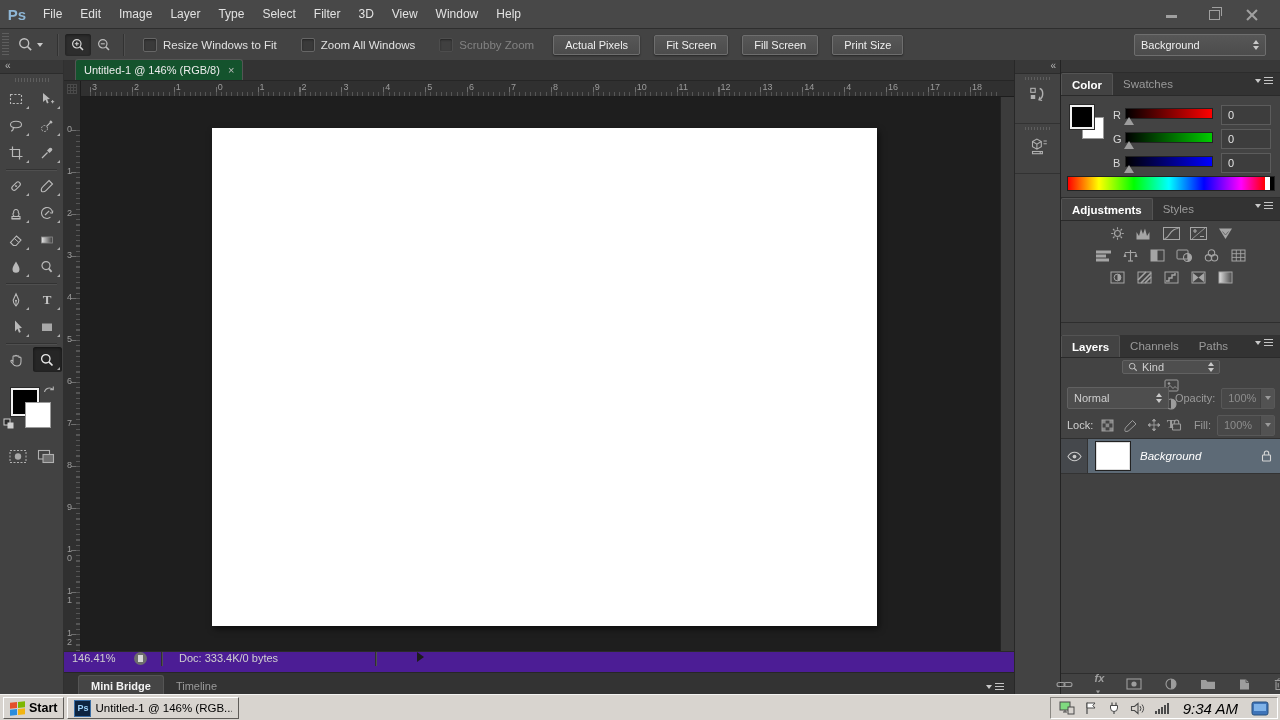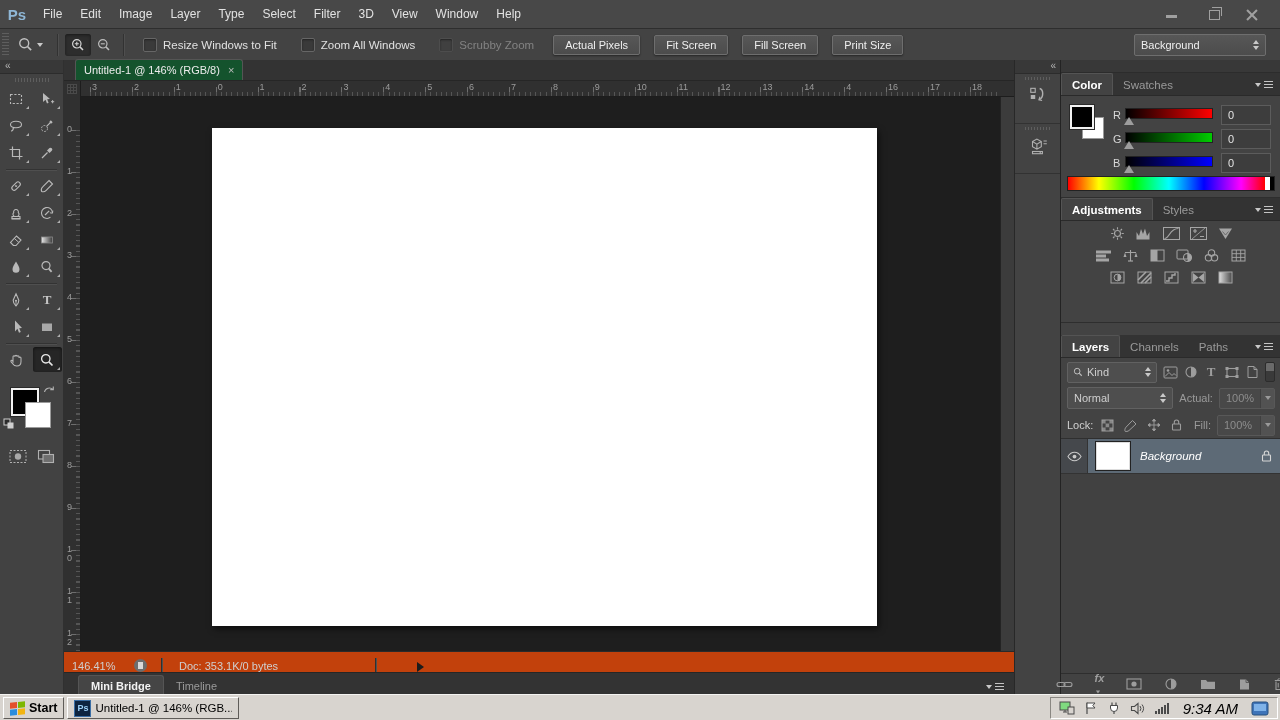--- a/index.html
+++ b/index.html
@@ -73,21 +73,21 @@
   #hruler-pad{width:13px;background:#303030;border-bottom:1px solid #1d1d1d;}
   #content-row{display:flex;height:554px;}
   #vruler{width:16px;background:#303030;border-right:1px solid #1d1d1d;position:relative;overflow:hidden;
           background-image:repeating-linear-gradient(180deg,#555 0 1px,transparent 1px 5.25px),repeating-linear-gradient(180deg,#6e6e6e 0 1px,transparent 1px 42px);
           background-size:4px 100%,9px 100%;background-position:100% 33px,100% 33px;background-repeat:no-repeat;}
   .rlabel{position:absolute;font-size:9px;color:#9c9c9c;}
   .rlabel.h{top:1px;} .rlabel.v{left:2px;width:7px;line-height:.95;word-break:break-all;text-align:center;}
   #pasteboard{flex:1;background:#1e1e1e;position:relative;}
   #canvas{position:absolute;left:131px;top:31px;width:665px;height:498px;background:#fff;box-shadow:2px 3px 6px rgba(0,0,0,.55);}
   #vscroll{width:13px;background:#3c3c3c;border-left:1px solid #242424;}
-  #statusbar{height:20px;background:#c2410c;border-top:1px solid #2a2a2a;display:flex;align-items:flex-end;font-size:11px;color:#cfcfcf;}
+  #statusbar{height:20px;background:#4c1d95;border-top:1px solid #2a2a2a;display:flex;align-items:flex-start;font-size:11px;color:#cfcfcf;}
   #status-zoom{width:58px;padding:0 4px 0 8px;}
   #status-drive{width:13px;height:13px;border-radius:50%;background:#6d6d6d;display:flex;align-items:center;justify-content:center;margin-right:8px;}
   #status-drive i{display:block;width:5px;height:7px;background:#d9d9d9;}
   .ssep{width:1px;height:14px;background:#303030;border-right:1px solid #515151;margin:0 6px;}
   #status-doc{padding:0 10px;width:180px;}
   #status-flyout{width:0;height:0;border-top:5px solid transparent;border-bottom:5px solid transparent;border-left:7px solid #1c1c1c;margin-left:34px;}
   #bottomtabs{height:22px;background:#333;border-top:1px solid #262626;display:flex;align-items:flex-end;}
   .btab{height:19px;display:flex;align-items:center;padding:0 12px;font-size:11px;color:#9a9a9a;border-radius:3px 3px 0 0;}
   .btab.active{background:#454545;border:1px solid #555;border-bottom:none;color:#f2f2f2;font-weight:bold;margin-left:14px;}
   .pmenu{display:flex;align-items:center;gap:3px;}
@@ -96,21 +96,21 @@
 
   
   #collapsedock{left:1014px;top:60px;width:46px;height:634px;background:#434343;border-left:1px solid #282828;}
   #collapsedock .collapse-strip{text-align:right;}
   .dockbtn{height:46px;border-bottom:1px solid #323232;display:flex;flex-direction:column;align-items:center;padding-top:3px;}
   .dockgrip{width:26px;height:3px;background:repeating-linear-gradient(90deg,#5e5e5e 0 1px,transparent 1px 3px);margin-bottom:5px;}
 
   
   #paneldock{left:1060px;top:60px;width:220px;height:634px;background:#434343;border-left:1px solid #232323;display:flex;flex-direction:column;}
   .docktop{height:12px;background:#383838;border-bottom:1px solid #2c2c2c;}
-  .ptabs{height:22px;background:#333;display:flex;align-items:flex-end;border-bottom:1px solid #2a2a2a;}
+  .ptabs{height:22px;background:#333;display:flex;align-items:center;border-bottom:1px solid #2a2a2a;}
   .ptab{height:21px;display:flex;align-items:center;padding:0 10px;font-size:11.5px;color:#9a9a9a;}
   .ptab.active{background:#434343;color:#fff;font-weight:bold;border:1px solid #545454;border-bottom:none;border-radius:2px 2px 0 0;}
   .ptabs .pmenu{margin-left:auto;margin-right:8px;margin-bottom:7px;}
 
   
   #color-body{height:101px;position:relative;border-bottom:1px solid #2e2e2e;}
   #cp-fg{position:absolute;left:9px;top:9px;width:20px;height:20px;background:#000;border:2px solid #f2f2f2;outline:1px solid #2a2a2a;z-index:2;}
   #cp-bg{position:absolute;left:21px;top:21px;width:20px;height:20px;background:#fff;border:1px solid #999;}
   .crow{position:absolute;left:52px;right:10px;height:18px;display:flex;align-items:center;}
   .crow .clabel{width:12px;font-size:11px;color:#d8d8d8;}
@@ -122,21 +122,21 @@
     background:linear-gradient(to right,#f00 0%,#ff0 15%,#0f0 32%,#0ff 49%,#00f 66%,#f0f 84%,#f00 95.5%,#fff 95.5%,#fff 98%,#000 98%);}
 
   
   #adj-body{height:97px;border-bottom:1px solid #2e2e2e;padding-top:4px;}
   #adj-heading{font-size:11.5px;font-weight:bold;color:#ececec;padding:2px 8px 6px;}
   .adj-row{display:flex;justify-content:center;gap:7px;margin-bottom:6px;}
   .adj{width:20px;height:16px;display:flex;align-items:center;justify-content:center;}
 
   
   #layers-sec{flex:1;display:flex;flex-direction:column;margin-top:12px;}
-  #kind-row{height:24px;display:flex;align-items:center;padding:2px 6px 0;gap:5px;}
+  #kind-row{height:24px;display:flex;align-items:center;padding:2px 6px 0;gap:5px;flex-direction:column;}
   #kind-dd{width:86px;height:19px;background:#4e4e4e;border:1px solid #616161;border-radius:2px;display:flex;align-items:center;gap:4px;padding:0 5px;font-size:11px;color:#cfcfcf;}
   .fil{width:17px;height:17px;display:flex;align-items:center;justify-content:center;}
   #kind-toggle{margin-left:auto;width:9px;height:18px;background:linear-gradient(#6a6a6a 0 8px,#3a3a3a 8px);border:1px solid #2c2c2c;border-radius:2px;}
   #blend-row{height:28px;display:flex;align-items:center;padding:0 6px;gap:6px;}
   #blend-dd{width:96px;height:20px;background:#4e4e4e;border:1px solid #616161;border-radius:2px;display:flex;align-items:center;padding:0 6px;font-size:11px;color:#cfcfcf;}
   .dimlabel{font-size:11px;color:#9a9a9a;}
   .dimbox{width:50px;height:19px;background:#484848;border:1px solid #585858;border-radius:2px;display:flex;align-items:center;font-size:11px;color:#8d8d8d;padding-left:6px;}
   .dimbox .dbtn{margin-left:auto;width:13px;height:100%;background:#525252;border-left:1px solid #404040;display:flex;align-items:center;justify-content:center;}
   .dimbox .dbtn i{border-top-color:#9a9a9a;}
   #lock-row{height:26px;display:flex;align-items:center;padding:0 6px;gap:6px;border-bottom:1px solid #2f2f2f;}
@@ -482,21 +482,21 @@
       <div id="canvas"></div>
     </div>
     <div id="vscroll"></div>
   </div>
   <div id="statusbar">
     <span id="status-zoom">146.41%</span>
     <span id="status-drive">
         <i></i>
       </span>
     <div class="ssep"></div>
-    <span id="status-doc">Doc: 353.1K/0 bytes</span>
+    <span id="status-doc">Doc: 333.4K/0 bytes</span>
     <div class="ssep"></div>
     <div id="status-flyout"></div>
   </div>
   <div id="bottomtabs">
     <div class="btab active">Mini Bridge</div>
     <div class="btab">Timeline</div>
     <div class="pmenu" id="bottom-pmenu">
         <i class="tri-d"></i>
         <i class="mlines"></i>
       </div>
@@ -750,21 +750,21 @@
       <span id="kind-toggle"></span>
     </div>
     <div id="blend-row">
       <div id="blend-dd">
         <span>Normal</span>
         <span class="ud" style="margin-left:auto;">
             <i class="tri-u"></i>
             <i class="tri-d"></i>
           </span>
       </div>
-      <span class="dimlabel">Actual:</span>
+      <span class="dimlabel">Opacity:</span>
       <div class="dimbox">
         <span>100%</span>
         <span class="dbtn">
             <i class="tri-d"></i>
           </span>
       </div>
     </div>
     <div id="lock-row">
       <span class="dimlabel" style="color:#cfcfcf;">Lock:</span>
       <span class="fil">

